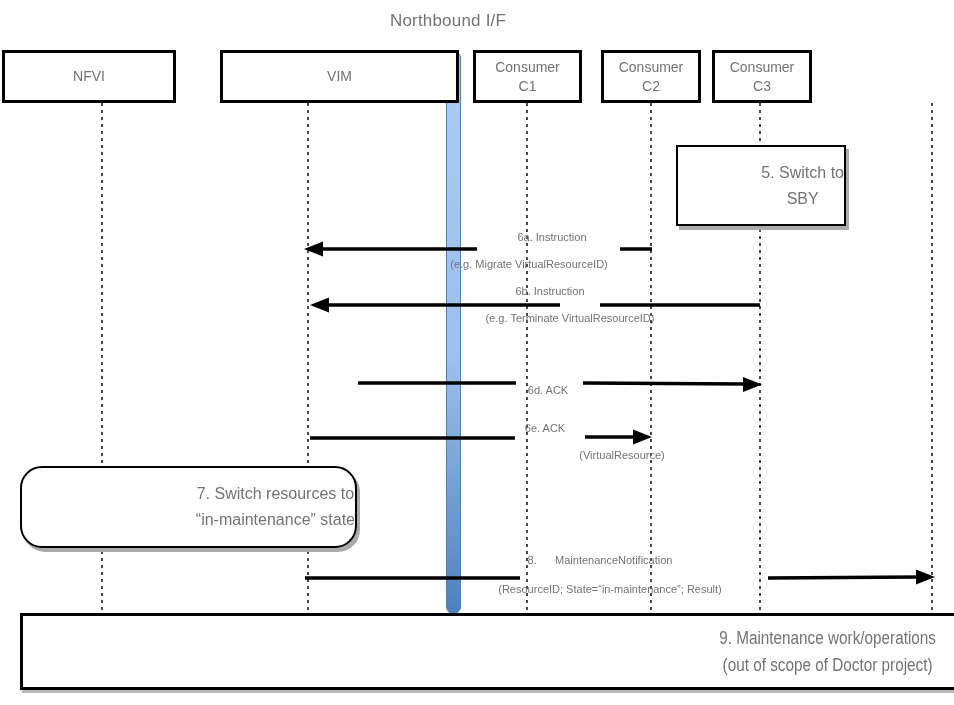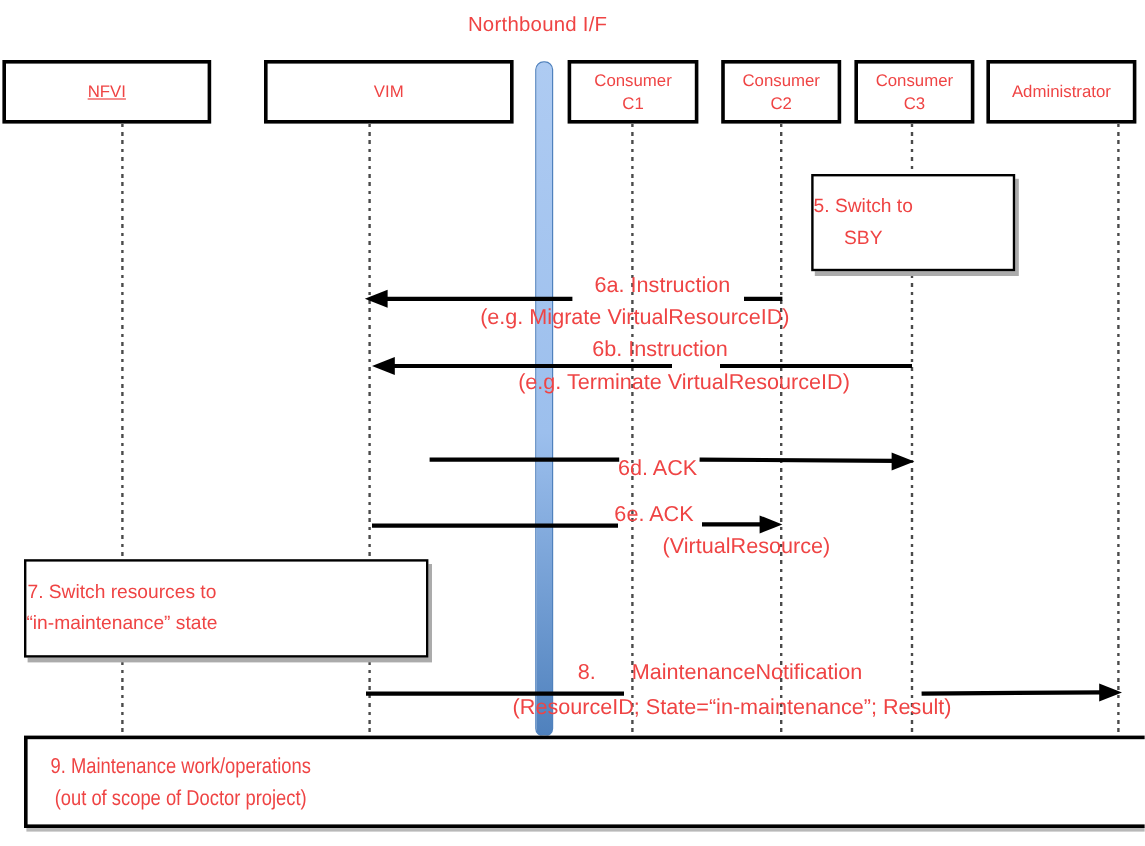--- a/index.html
+++ b/index.html
@@ -1,34 +1,34 @@
 <!DOCTYPE html>
 <html><head>
 <meta charset="utf-8">
 <style>
   html,body{margin:0;padding:0;background:#ffffff;}
   .canvas{
     position:relative;width:954px;height:705px;background:#ffffff;overflow:hidden;
-    font-family:"Liberation Sans","DejaVu Sans",sans-serif;color:#ef4444;
+    font-family:"Liberation Sans","DejaVu Sans",sans-serif;color:#737373;
   }
   
   .title{
     position:absolute;top:11px;left:448px;transform:translateX(-50%);
     font-size:17px;letter-spacing:.2px;white-space:nowrap;
   }
   
   .actor{
     position:absolute;top:50px;height:53px;box-sizing:border-box;
     border:3px solid #000;background:#fff;
     display:flex;align-items:center;justify-content:center;
     text-align:center;font-size:14px;line-height:19px;white-space:pre-line;
     z-index:4;
   }
-  .actor-nfvi{left:2px;width:174px;text-decoration:underline;}
-  .actor-vim{left:220px;width:208px;}
+  .actor-nfvi{left:2px;width:174px;}
+  .actor-vim{left:220px;width:239px;}
   .actor-c1{left:473px;width:109px;}
   .actor-c2{left:601px;width:100px;}
   .actor-c3{left:712px;width:100px;}
   .actor-admin{left:822px;width:125px;}
   
   .lifeline{
     position:absolute;top:103px;height:510px;width:2px;z-index:1;
     background:repeating-linear-gradient(180deg,#4a4a4a 0 3px,transparent 3px 7px);
   }
   
@@ -36,32 +36,32 @@
     position:absolute;left:446px;top:51px;width:15px;height:563px;
     box-sizing:border-box;border:1px solid #4F81BD;border-radius:7px;
     background:linear-gradient(180deg,#AECBF2 0%,#9CBFED 55%,#4F81BD 100%);
     z-index:2;
   }
   
   .arrows{position:absolute;left:0;top:0;z-index:3;}
   
   .mlabel{
     position:absolute;transform:translateX(-50%);
-    font-size:18px;line-height:20px;white-space:pre;z-index:5;
+    font-size:11px;line-height:20px;white-space:pre;z-index:5;
   }
   
   .note{
     position:absolute;box-sizing:border-box;background:#fff;border:2px solid #000;
-    display:flex;align-items:center;justify-content:flex-start;text-align:center;
+    display:flex;align-items:center;justify-content:flex-end;text-align:center;
     font-size:16px;line-height:26px;white-space:pre-line;
     box-shadow:3px 4px 0 #ababab;z-index:4;
   }
   .note-5{left:676px;top:145px;width:170px;height:81px;}
   .note-6c{left:22px;top:317px;width:338px;height:110px;}
-  .note-7{left:20px;top:466px;width:337px;height:82px;}
+  .note-7{left:20px;top:466px;width:337px;height:82px;border-radius:22px;}
   .note-9{
     left:20px;top:613px;width:938px;height:77px;border-width:3px;
     box-shadow:2px 3px 0 #b8b8b8;font-size:18px;line-height:27px;
   }
   .note-9 .condensed{display:inline-block;transform:scaleX(.85);transform-origin:center;}
 </style>
 </head>
 <body>
 
 <div class="canvas">
@@ -87,23 +87,20 @@
     <span>Consumer
 C1</span>
   </div>
   <div class="actor actor-c2">
     <span>Consumer
 C2</span>
   </div>
   <div class="actor actor-c3">
     <span>Consumer
 C3</span>
-  </div>
-  <div class="actor actor-admin">
-    <span>Administrator</span>
   </div>
 
   <svg class="arrows" width="954" height="705">
 
     <g>
       <line x1="321" y1="249" x2="477" y2="249" stroke="#000" stroke-width="3.5"></line>
       <line x1="620" y1="249" x2="652" y2="249" stroke="#000" stroke-width="3.5"></line>
       <polygon points="304,249 323,241.5 323,256.5" fill="#000"></polygon>
     </g>
 

